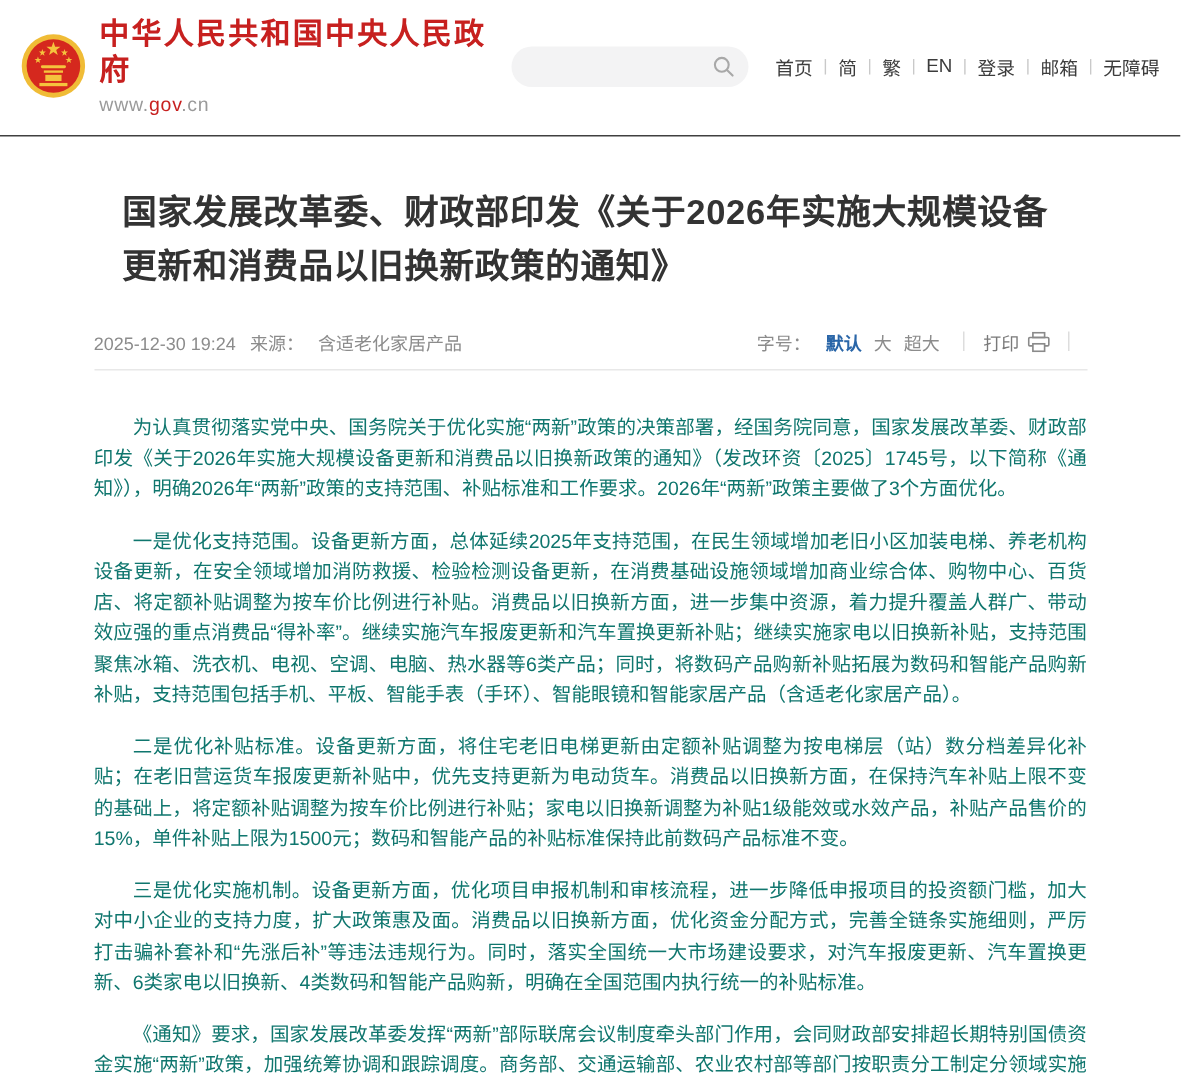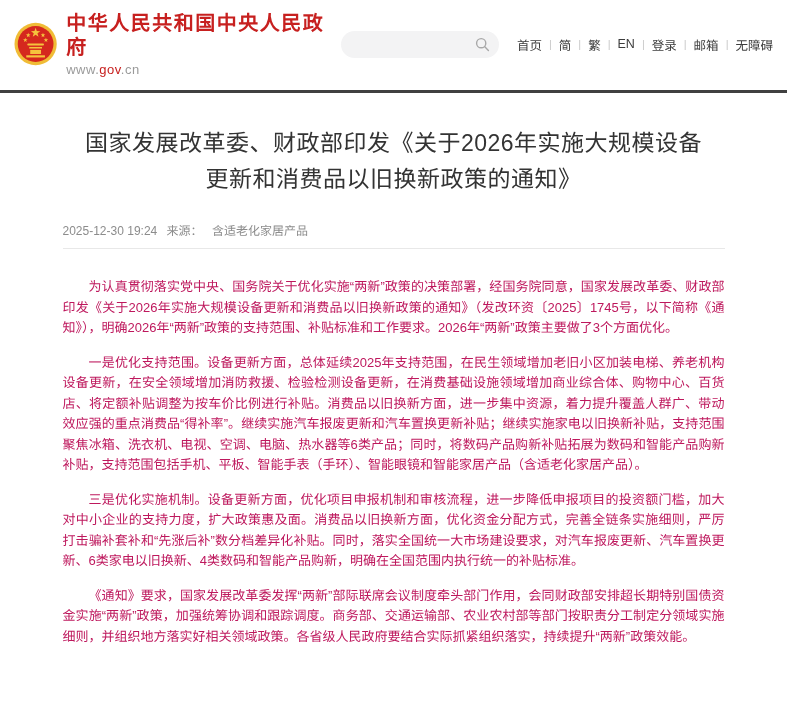--- a/index.html
+++ b/index.html
@@ -6,21 +6,21 @@
   html, body { background: #ffffff; }
   body {
     width: 787px; height: 720px; overflow: hidden;
     font-family: "Liberation Sans", "DejaVu Sans", sans-serif;
     color: #333;
   }
   
   .site-header {
     display: flex; align-items: center;
     padding: 11px 14px 13px 14px;
-    border-bottom: 3px solid #404040;
+    border-bottom: 1px solid #404040;
     background: #fff;
   }
   .brand { display: flex; align-items: center; gap: 9px; cursor: pointer; }
   .emblem { width: 44px; height: 44px; display: block; }
   .site-title {
     font-size: 20px; font-weight: bold; color: #c7201f;
     letter-spacing: 1.5px; line-height: 1.2;
   }
   .site-url { font-size: 13px; color: #9a9a9a; margin-top: 3px; letter-spacing: .5px; }
   .site-url .red { color: #c7201f; }
@@ -30,41 +30,41 @@
     border-radius: 14px; position: relative; cursor: text;
   }
   .search-icon { position: absolute; right: 9px; top: 6px; width: 15px; height: 15px; }
   .top-nav { display: flex; align-items: center; font-size: 12.5px; white-space: nowrap; }
   .top-nav a { color: #3c3c3c; text-decoration: none; cursor: pointer; }
   .top-nav .sep { color: #c9c9c9; margin: 0 7px; font-size: 11px; }
   
   .article { width: 662px; margin: 0 auto; padding-top: 33px; }
   .article-title {
     max-width: 624px; margin: 0 auto 24px auto;
-    font-size: 23px; font-weight: 400; color: #333;
-    text-align: center; line-height: 1.55; letter-spacing: .5px;
+    font-size: 23px; font-weight: 700; color: #333;
+    text-align: left; line-height: 1.55; letter-spacing: .5px;
   }
   .meta-row {
     display: flex; justify-content: space-between; align-items: center;
     font-size: 12px; color: #8c8c8c; padding-bottom: 10px;
   }
   .meta-left span { margin-right: 6px; }
   .meta-right { display: flex; align-items: center; }
   .meta-right .fs-label { margin-right: 6px; }
   .fs-btn { color: #8c8c8c; text-decoration: none; margin: 0 4px; cursor: pointer; }
   .fs-btn.active { color: #2a66a8; font-weight: bold; }
   .vsep { display: inline-block; width: 1px; height: 13px; background: #ddd; margin: 0 12px; }
   .print-btn {
     display: inline-flex; align-items: center; gap: 5px;
     color: #7a7a7a; text-decoration: none; cursor: pointer;
   }
   .printer-icon { width: 15px; height: 14px; }
   .meta-divider { border: none; border-top: 1px solid #e8e8e8; margin: 0 0 28px 0; }
   .article-body p {
-    font-size: 13px; color: #be185d; line-height: 20.5px;
+    font-size: 13px; color: #0f766e; line-height: 20.5px;
     text-align: justify; text-indent: 2em; margin: 0 0 14px 0;
   }
   .article-body { padding-bottom: 50px; }
 </style>
 </head>
 <body>
 
 <header class="site-header">
   <div class="brand">
     <svg class="emblem" viewBox="0 0 44 44" aria-hidden="true">
@@ -115,23 +115,40 @@
 
 <main class="article">
   <h1 class="article-title">国家发展改革委、财政部印发《关于2026年实施大规模设备更新和消费品以旧换新政策的通知》</h1>
 
   <div class="meta-row">
     <div class="meta-left">
       <span>2025-12-30 19:24</span>
       <span>来源：</span>
       <span>含适老化家居产品</span>
     </div>
+    <div class="meta-right">
+      <span class="fs-label">字号：</span>
+      <a class="fs-btn active">默认</a>
+      <a class="fs-btn">大</a>
+      <a class="fs-btn">超大</a>
+      <span class="vsep"></span>
+      <a class="print-btn">
+        <span>打印</span>
+        <svg class="printer-icon" viewBox="0 0 15 14" aria-hidden="true">
+          <rect x="3.6" y="0.8" width="7.8" height="3.2" fill="none" stroke="#8a8a8a" stroke-width="1.1"></rect>
+          <rect x="0.8" y="4" width="13.4" height="5.6" rx="0.8" fill="none" stroke="#8a8a8a" stroke-width="1.1"></rect>
+          <rect x="3.6" y="8.2" width="7.8" height="5" fill="#ffffff" stroke="#8a8a8a" stroke-width="1.1"></rect>
+        </svg>
+      </a>
+      <span class="vsep"></span>
+    </div>
   </div>
 
   <hr class="meta-divider">
 
   <div class="article-body">
     <p>为认真贯彻落实党中央、国务院关于优化实施“两新”政策的决策部署，经国务院同意，国家发展改革委、财政部印发《关于2026年实施大规模设备更新和消费品以旧换新政策的通知》（发改环资〔2025〕1745号，以下简称《通知》），明确2026年“两新”政策的支持范围、补贴标准和工作要求。2026年“两新”政策主要做了3个方面优化。</p>
     <p>一是优化支持范围。设备更新方面，总体延续2025年支持范围，在民生领域增加老旧小区加装电梯、养老机构设备更新，在安全领域增加消防救援、检验检测设备更新，在消费基础设施领域增加商业综合体、购物中心、百货店、将定额补贴调整为按车价比例进行补贴。消费品以旧换新方面，进一步集中资源，着力提升覆盖人群广、带动效应强的重点消费品“得补率”。继续实施汽车报废更新和汽车置换更新补贴；继续实施家电以旧换新补贴，支持范围聚焦冰箱、洗衣机、电视、空调、电脑、热水器等6类产品；同时，将数码产品购新补贴拓展为数码和智能产品购新补贴，支持范围包括手机、平板、智能手表（手环）、智能眼镜和智能家居产品（含适老化家居产品）。</p>
-    <p>三是优化实施机制。设备更新方面，优化项目申报机制和审核流程，进一步降低申报项目的投资额门槛，加大对中小企业的支持力度，扩大政策惠及面。消费品以旧换新方面，优化资金分配方式，完善全链条实施细则，严厉打击骗补套补和“先涨后补”数分档差异化补贴。同时，落实全国统一大市场建设要求，对汽车报废更新、汽车置换更新、6类家电以旧换新、4类数码和智能产品购新，明确在全国范围内执行统一的补贴标准。</p>
+    <p>二是优化补贴标准。设备更新方面，将住宅老旧电梯更新由定额补贴调整为按电梯层（站）数分档差异化补贴；在老旧营运货车报废更新补贴中，优先支持更新为电动货车。消费品以旧换新方面，在保持汽车补贴上限不变的基础上，将定额补贴调整为按车价比例进行补贴；家电以旧换新调整为补贴1级能效或水效产品，补贴产品售价的15%，单件补贴上限为1500元；数码和智能产品的补贴标准保持此前数码产品标准不变。</p>
+    <p>三是优化实施机制。设备更新方面，优化项目申报机制和审核流程，进一步降低申报项目的投资额门槛，加大对中小企业的支持力度，扩大政策惠及面。消费品以旧换新方面，优化资金分配方式，完善全链条实施细则，严厉打击骗补套补和“先涨后补”等违法违规行为。同时，落实全国统一大市场建设要求，对汽车报废更新、汽车置换更新、6类家电以旧换新、4类数码和智能产品购新，明确在全国范围内执行统一的补贴标准。</p>
     <p>《通知》要求，国家发展改革委发挥“两新”部际联席会议制度牵头部门作用，会同财政部安排超长期特别国债资金实施“两新”政策，加强统筹协调和跟踪调度。商务部、交通运输部、农业农村部等部门按职责分工制定分领域实施细则，并组织地方落实好相关领域政策。各省级人民政府要结合实际抓紧组织落实，持续提升“两新”政策效能。</p>
   </div>
 </main>
 
 </body></html>

